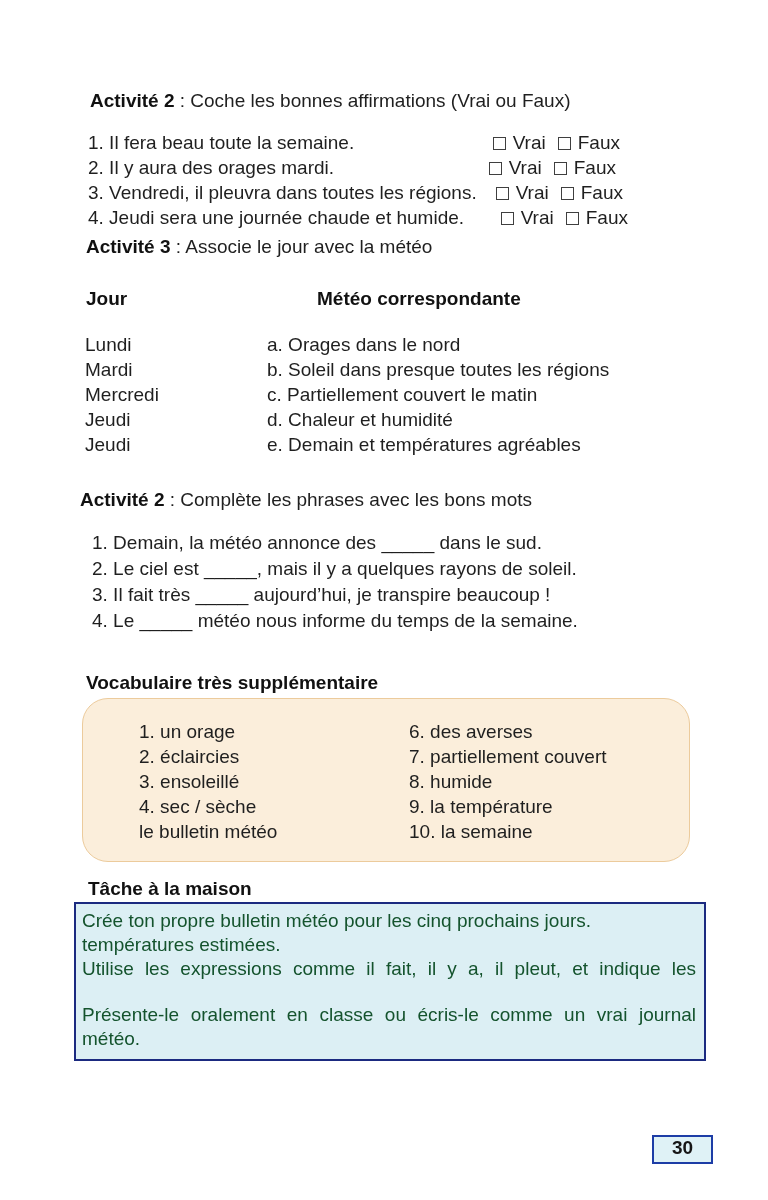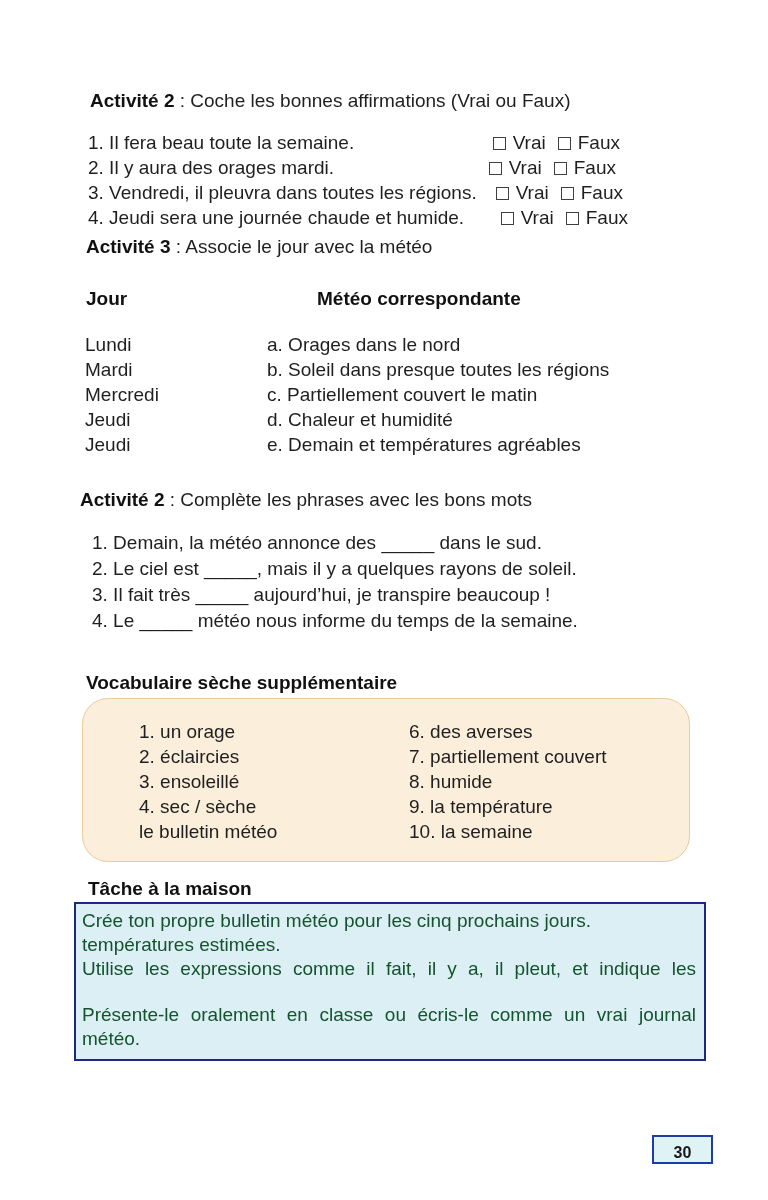--- a/index.html
+++ b/index.html
@@ -49,22 +49,22 @@
     background:#dceff4;border:2px solid #1b2a80;
     padding:5px 8px 8px 6px;line-height:24px;color:#14532d;
   }
   .hw-line{text-align:left;}
   .hw-line.stretch{text-align:justify;text-align-last:justify;text-justify:inter-word;}
   .hw-line.gap-above{margin-top:22px;}
   
   .page-num{
     position:absolute;left:652px;top:1135px;width:61px;height:29px;box-sizing:border-box;
     background:#dff2f6;border:2px solid #1d3da6;
-    display:flex;align-items:flex-end;justify-content:center;
-    font-weight:bold;color:#161616;font-size:16px;
+    display:flex;align-items:flex-start;justify-content:center;
+    font-weight:bold;color:#161616;font-size:19px;
   }
 </style>
 </head>
 <body>
 
 <div class="page">
 
   <p class="heading act2-title"><b>Activité 2</b><span> : Coche les bonnes affirmations (Vrai ou Faux)</span></p>
 
   <div class="tf-list">
@@ -118,21 +118,21 @@
 
   <p class="heading act4-title"><b>Activité 2</b><span> : Complète les phrases avec les bons mots</span></p>
 
   <div class="sentences">
     <div>1. Demain, la météo annonce des _____ dans le sud.</div>
     <div>2. Le ciel est _____, mais il y a quelques rayons de soleil.</div>
     <div>3. Il fait très _____ aujourd’hui, je transpire beaucoup !</div>
     <div>4. Le _____ météo nous informe du temps de la semaine.</div>
   </div>
 
-  <div class="vocab-title">Vocabulaire sèche supplémentaire</div>
+  <div class="vocab-title">Vocabulaire très supplémentaire</div>
 
   <div class="vocab-box">
     <div class="vocab-col left">
       <div>1. un orage</div>
       <div>2. éclaircies</div>
       <div>3. ensoleillé</div>
       <div>4. sec / sèche</div>
       <div>le bulletin météo</div>
     </div>
     <div class="vocab-col right">

